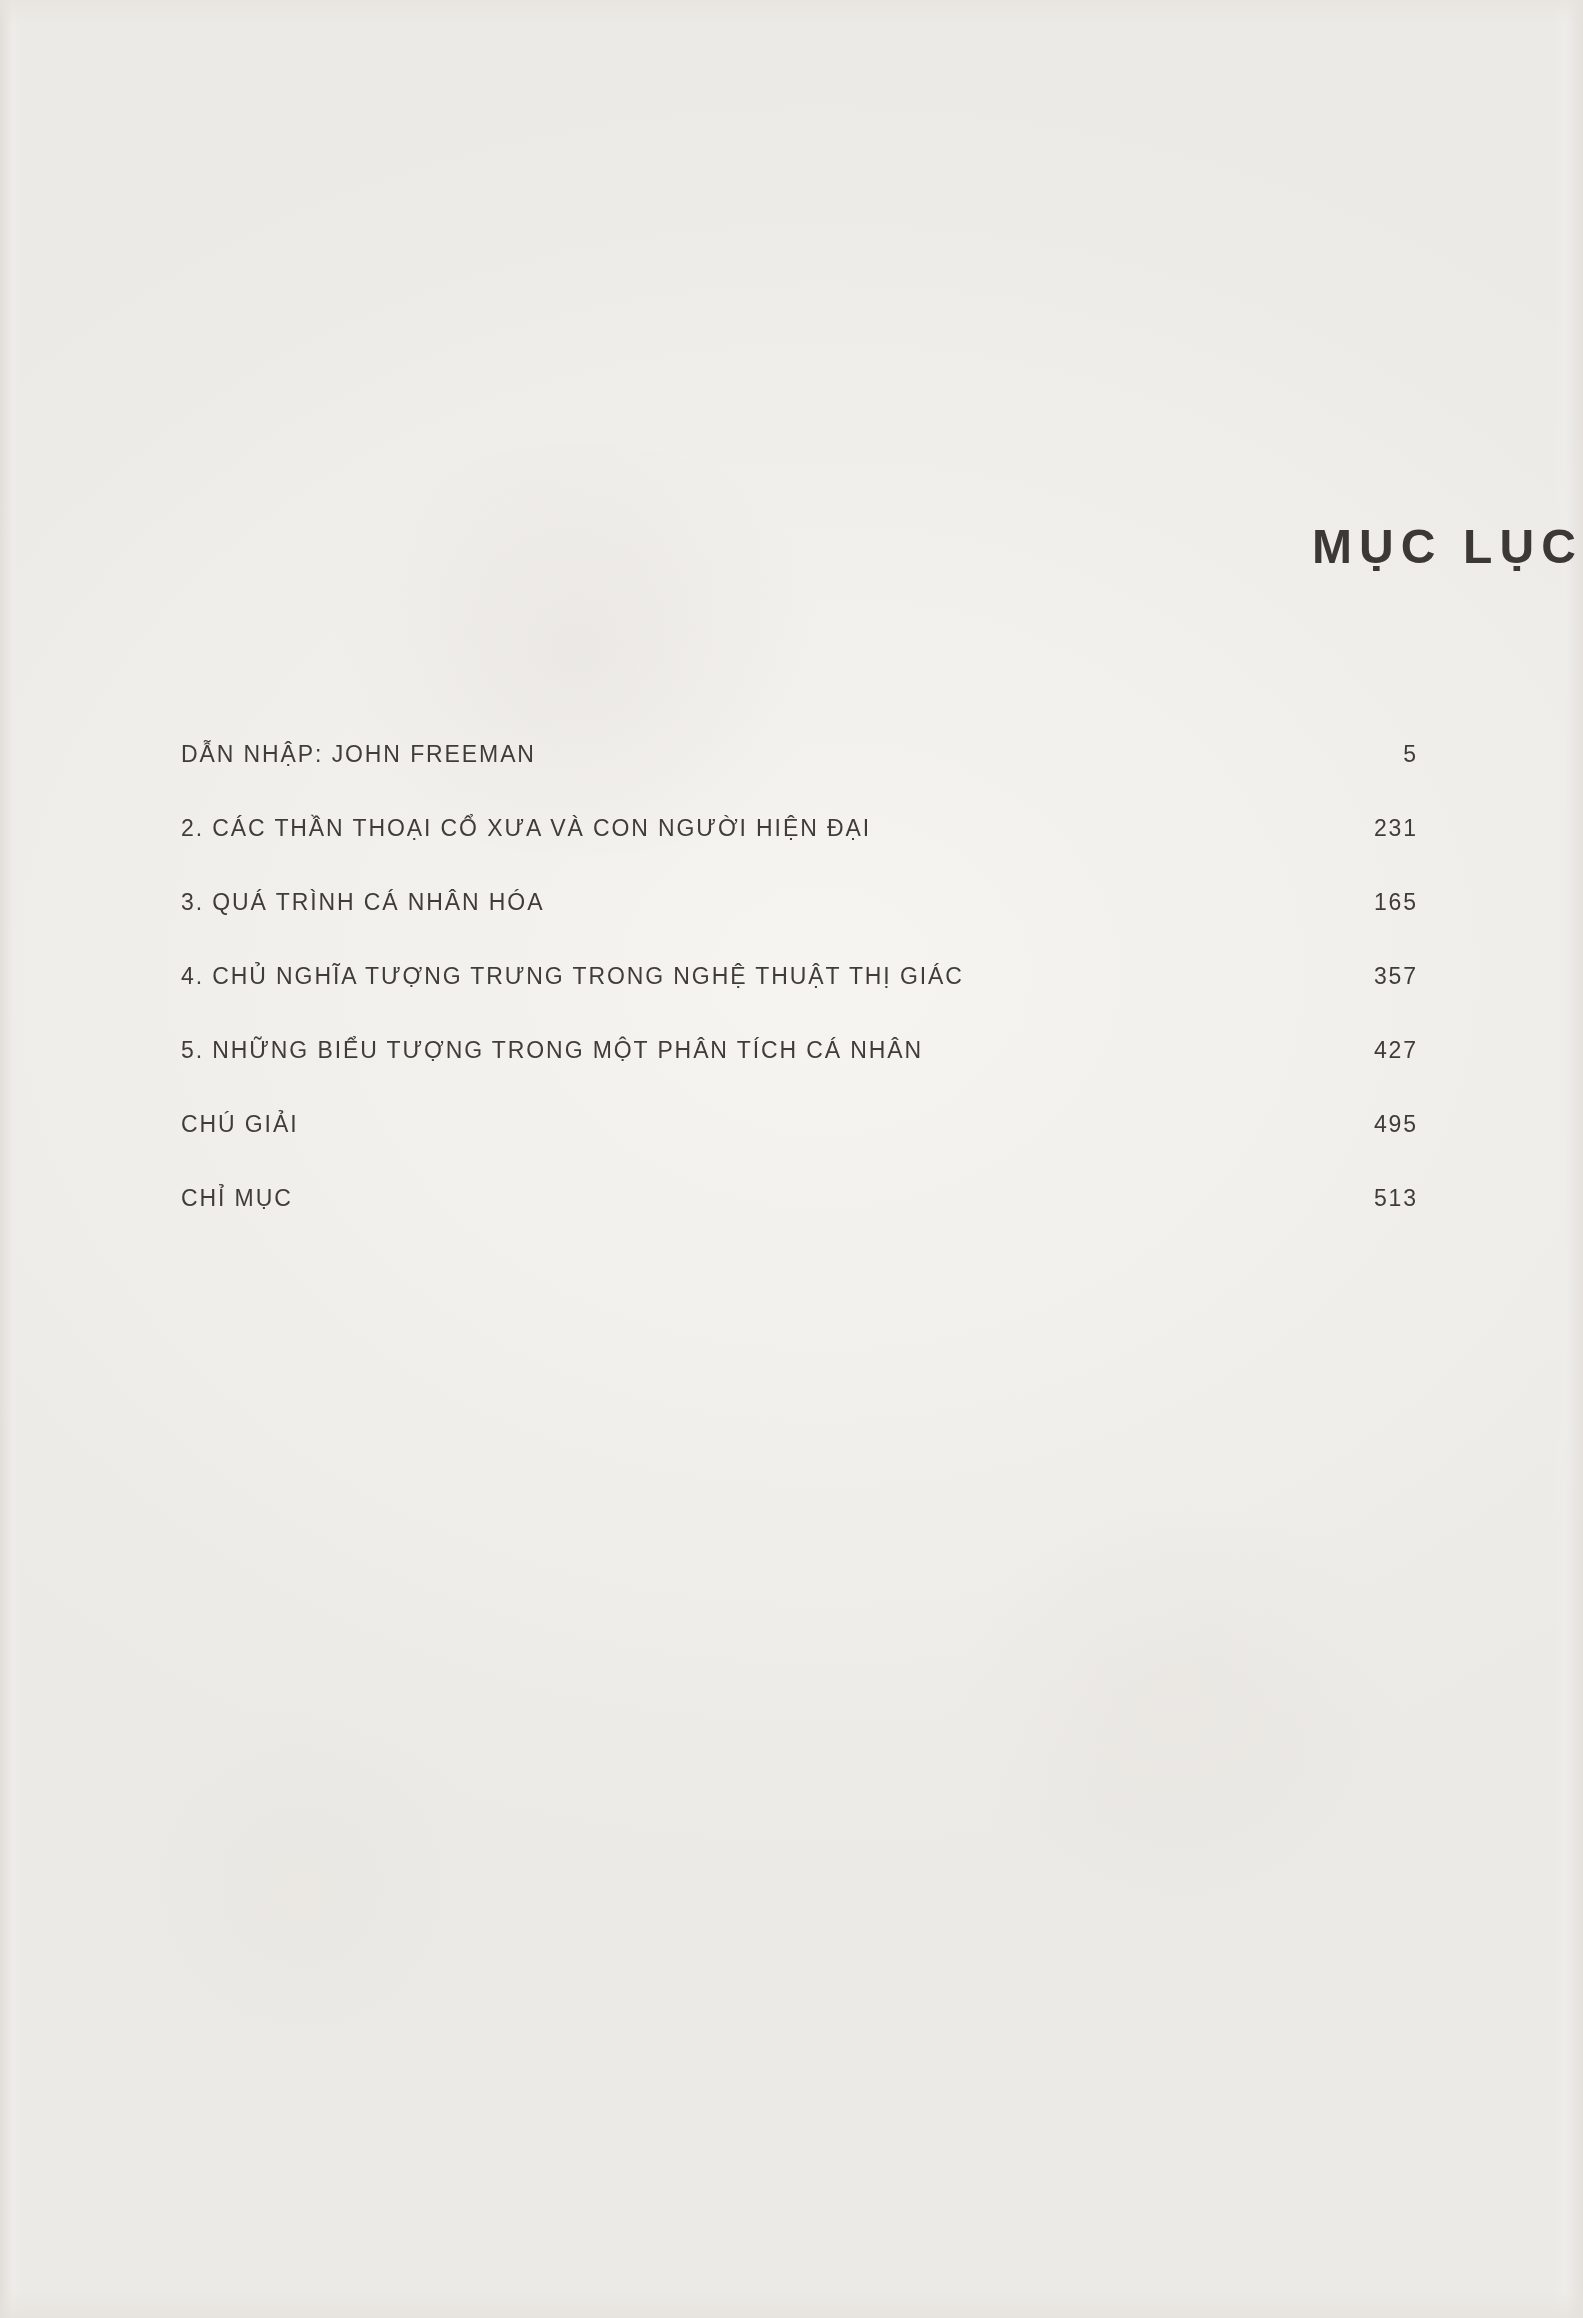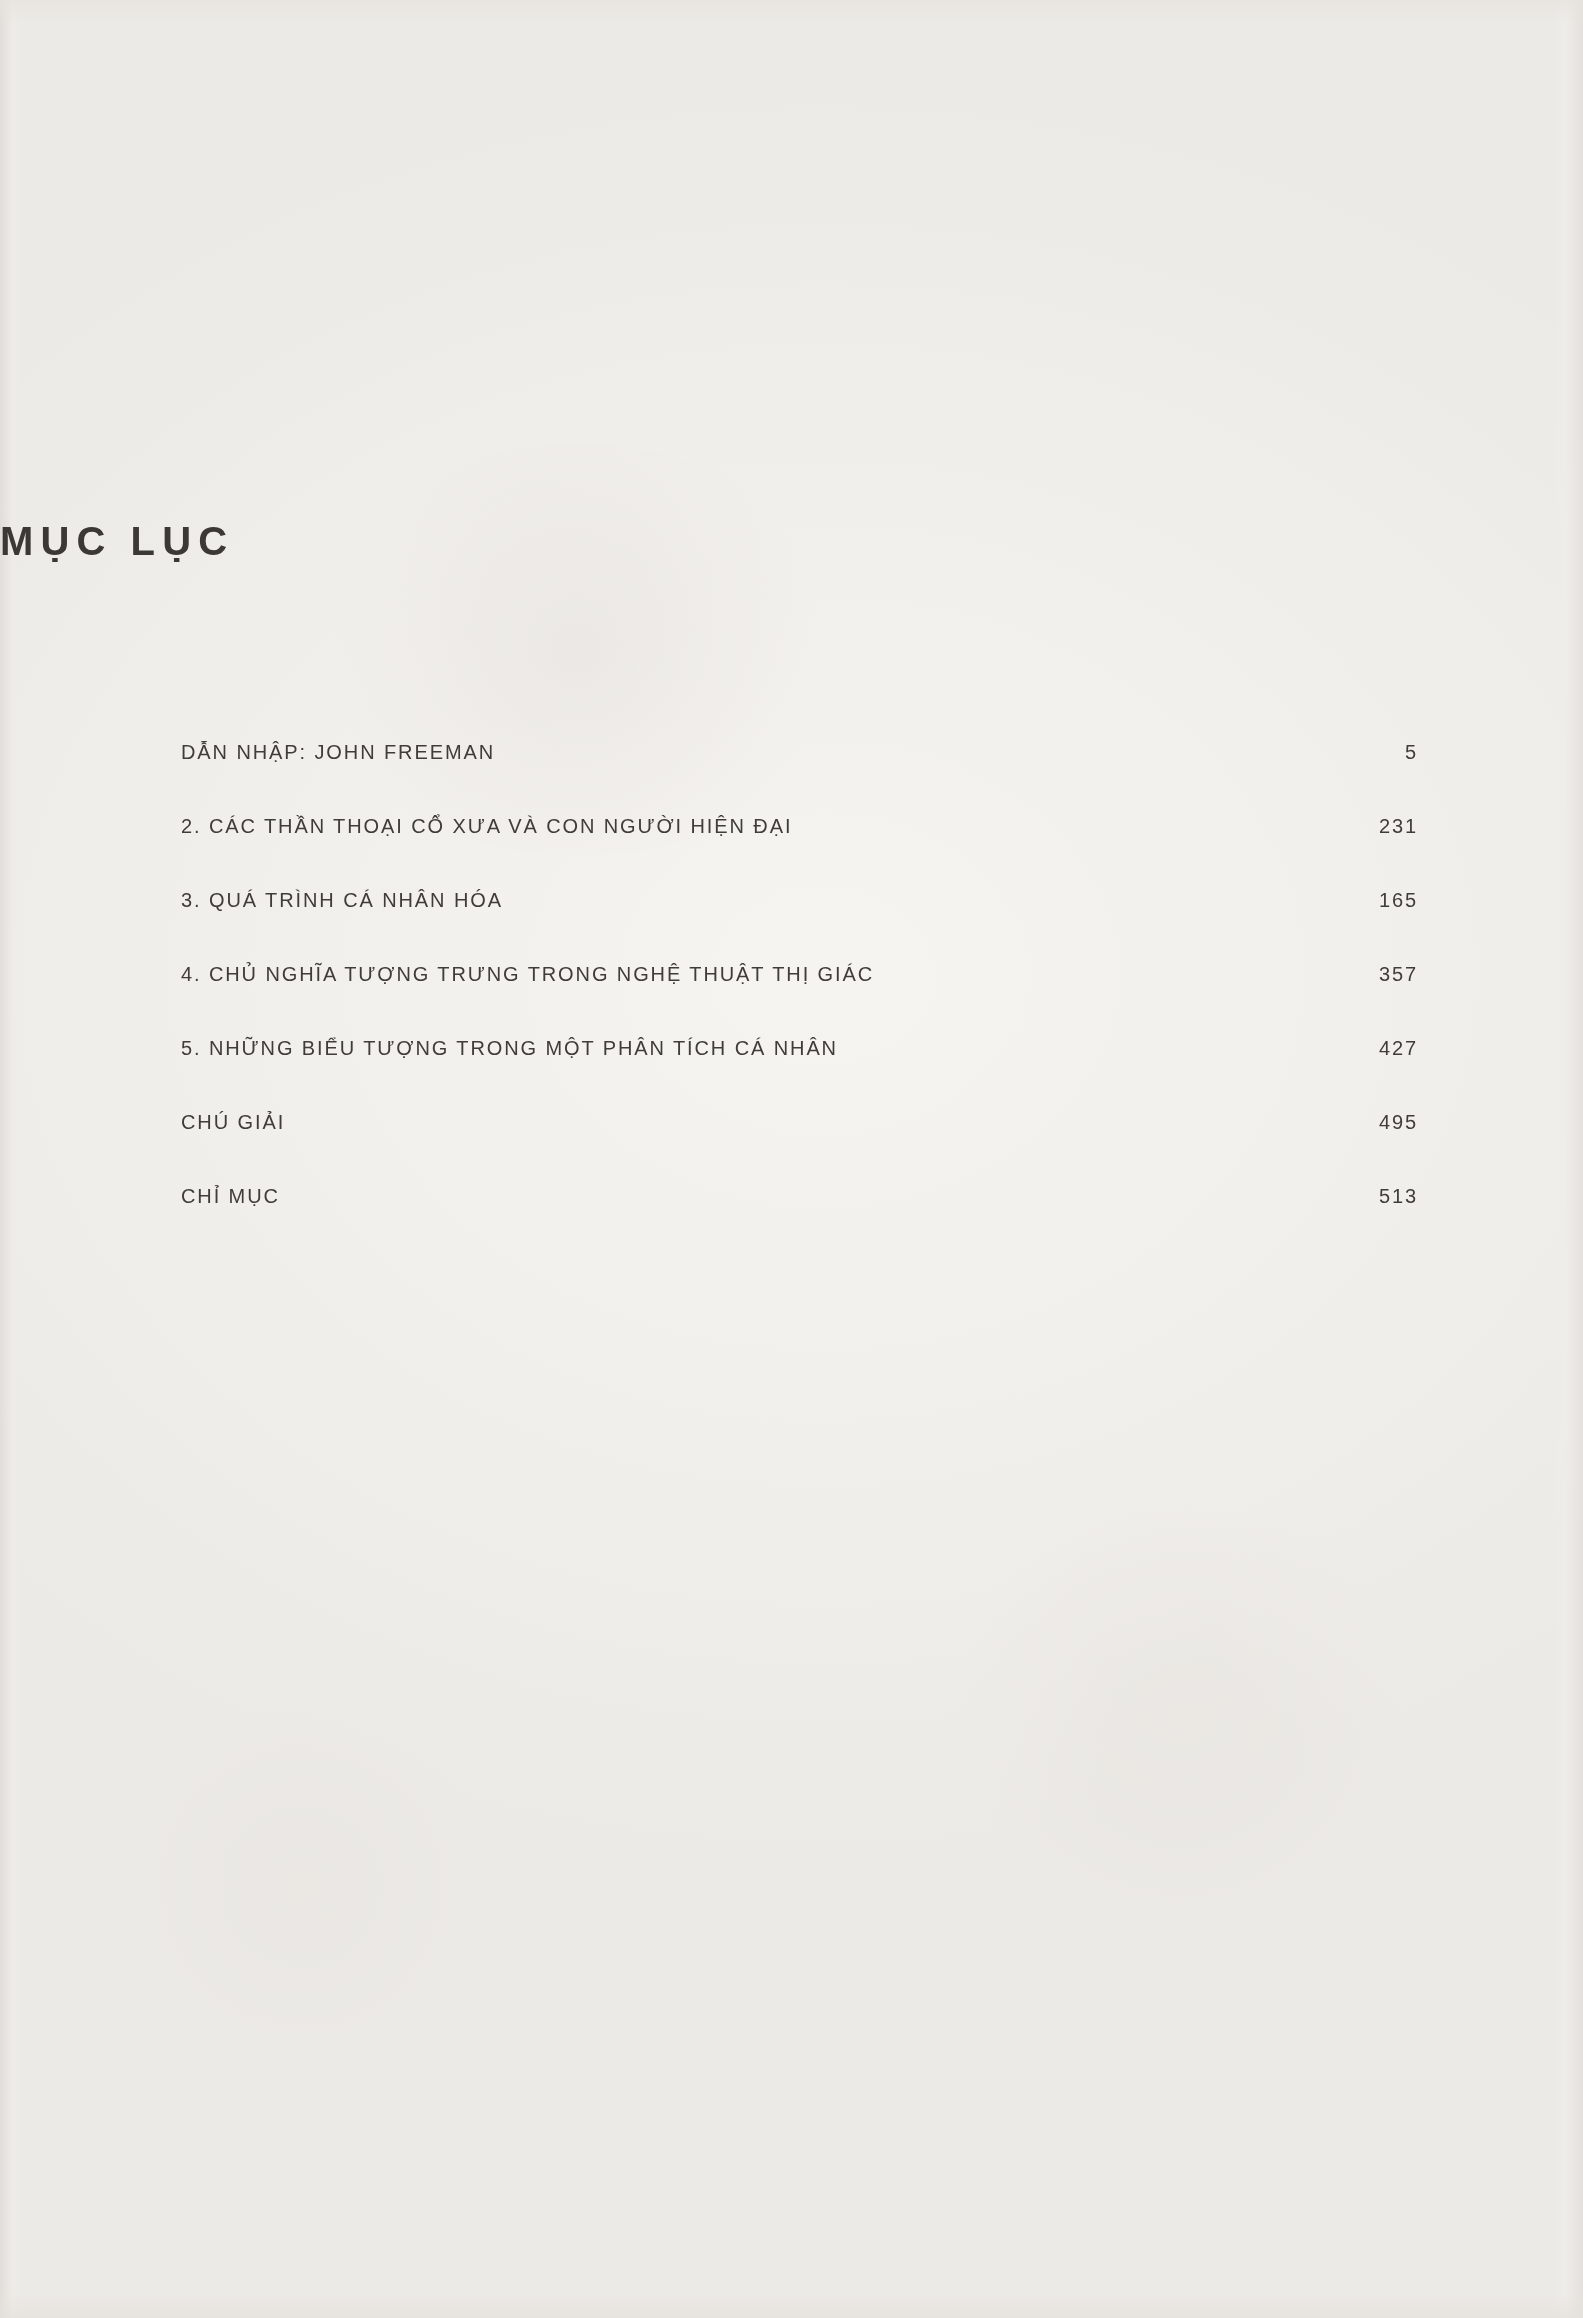--- a/index.html
+++ b/index.html
@@ -59,37 +59,37 @@
     position: absolute;
     border-radius: 50%;
     pointer-events: none;
   }
 
   .title {
     position: absolute;
     left: 0;
     top: 519px;
     width: 1583px;
-    text-align: left;
-    font-size: 40px;
+    text-align: right;
+    font-size: 48px;
     font-weight: 700;
     letter-spacing: 7.1px;
     color: #3b3835;
   }
 
   .toc {
     position: absolute;
     left: 181px;
     top: 741px;
     width: 1237px;
   }
   .toc-row {
     display: flex;
     align-items: baseline;
-    font-size: 20px;
+    font-size: 23px;
     letter-spacing: 1.9px;
     color: #3f3c39;
     font-weight: 500;
     height: 38px;
     margin-bottom: 36px;
     white-space: nowrap;
   }
   .toc-label {
     flex: 0 0 auto;
   }

